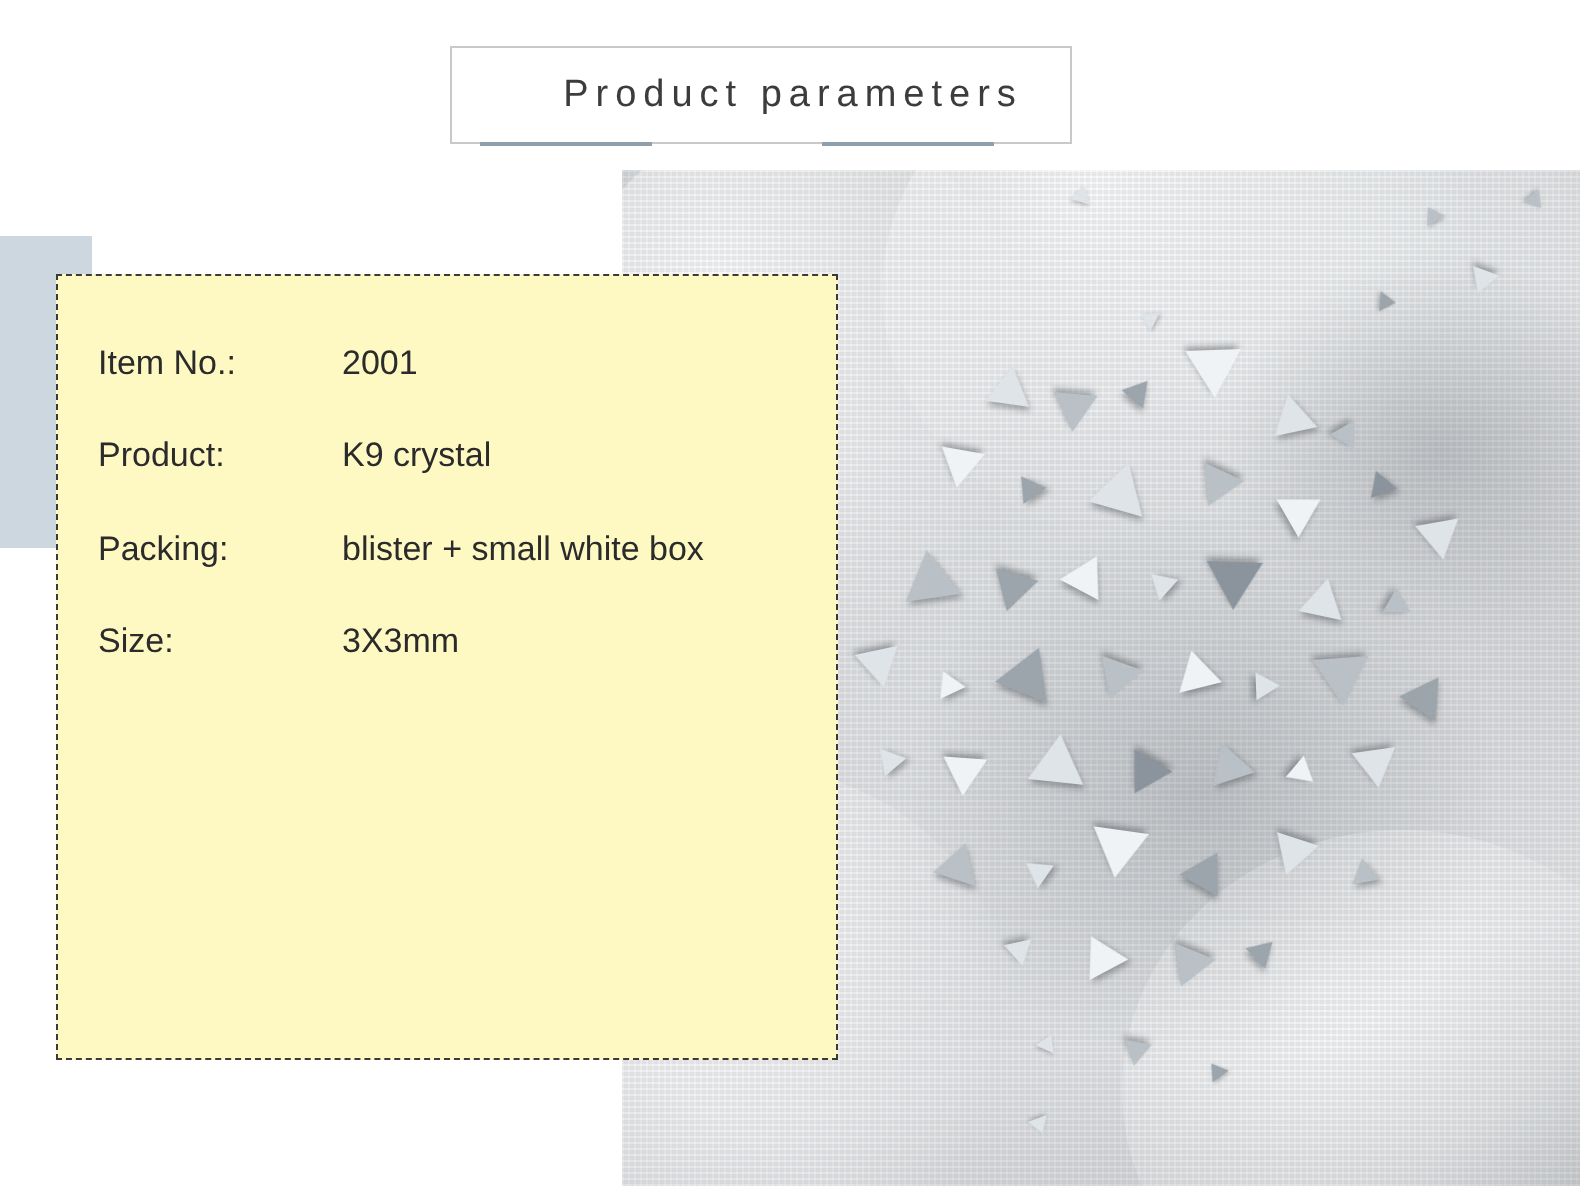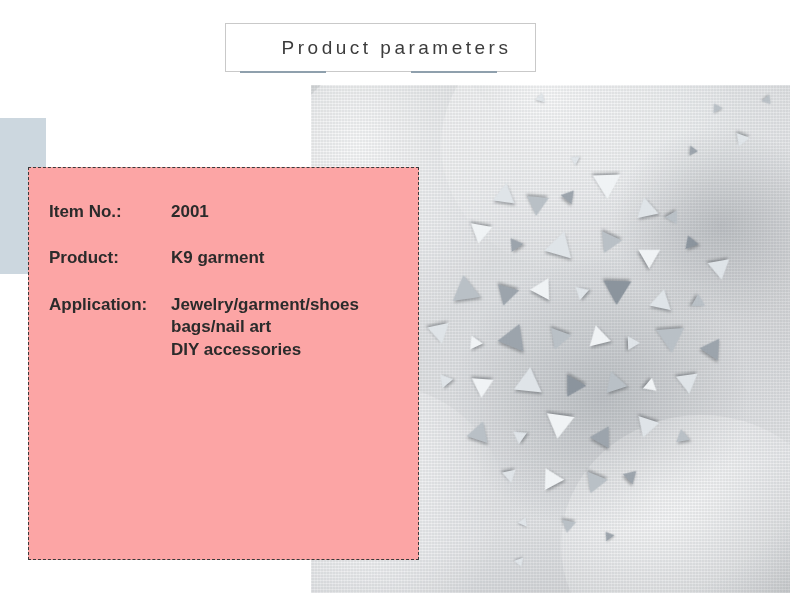--- a/index.html
+++ b/index.html
@@ -142,28 +142,27 @@
     left: 0;
     top: 118px;
     width: 46px;
     height: 156px;
     background: #ccd7df;
     z-index: 2;
   }
   #info-box {
     position: absolute;
     left: 28px;
-    top: 167px;
+    top: 137px;
     width: 391px;
     height: 393px;
     border: 1px dashed #3a3a3a;
-    background: #fca5a5;
+    background: #fef9c3;
     box-sizing: border-box;
     z-index: 5;
-    font-weight: bold;
   }
   #spec-table {
     position: absolute;
     left: 20px;
     top: 33px;
     width: 360px;
     border-collapse: collapse;
   }
   #spec-table td {
     vertical-align: top;
@@ -278,25 +277,27 @@
 
   <div id="info-box">
     <table id="spec-table">
       <tbody>
         <tr>
           <td class="k">Item No.:</td>
           <td class="v">2001</td>
         </tr>
         <tr>
           <td class="k">Product:</td>
-          <td class="v">K9 garment</td>
+          <td class="v">K9 crystal</td>
         </tr>
         <tr>
-          <td class="k">Application:</td>
-          <td class="v">Jewelry/garment/shoes
-bags/nail art
-DIY accessories</td>
+          <td class="k">Packing:</td>
+          <td class="v">blister + small white box</td>
+        </tr>
+        <tr>
+          <td class="k">Size:</td>
+          <td class="v">3X3mm</td>
         </tr>
       </tbody>
     </table>
   </div>
 
 </div>
 
 </body></html>

